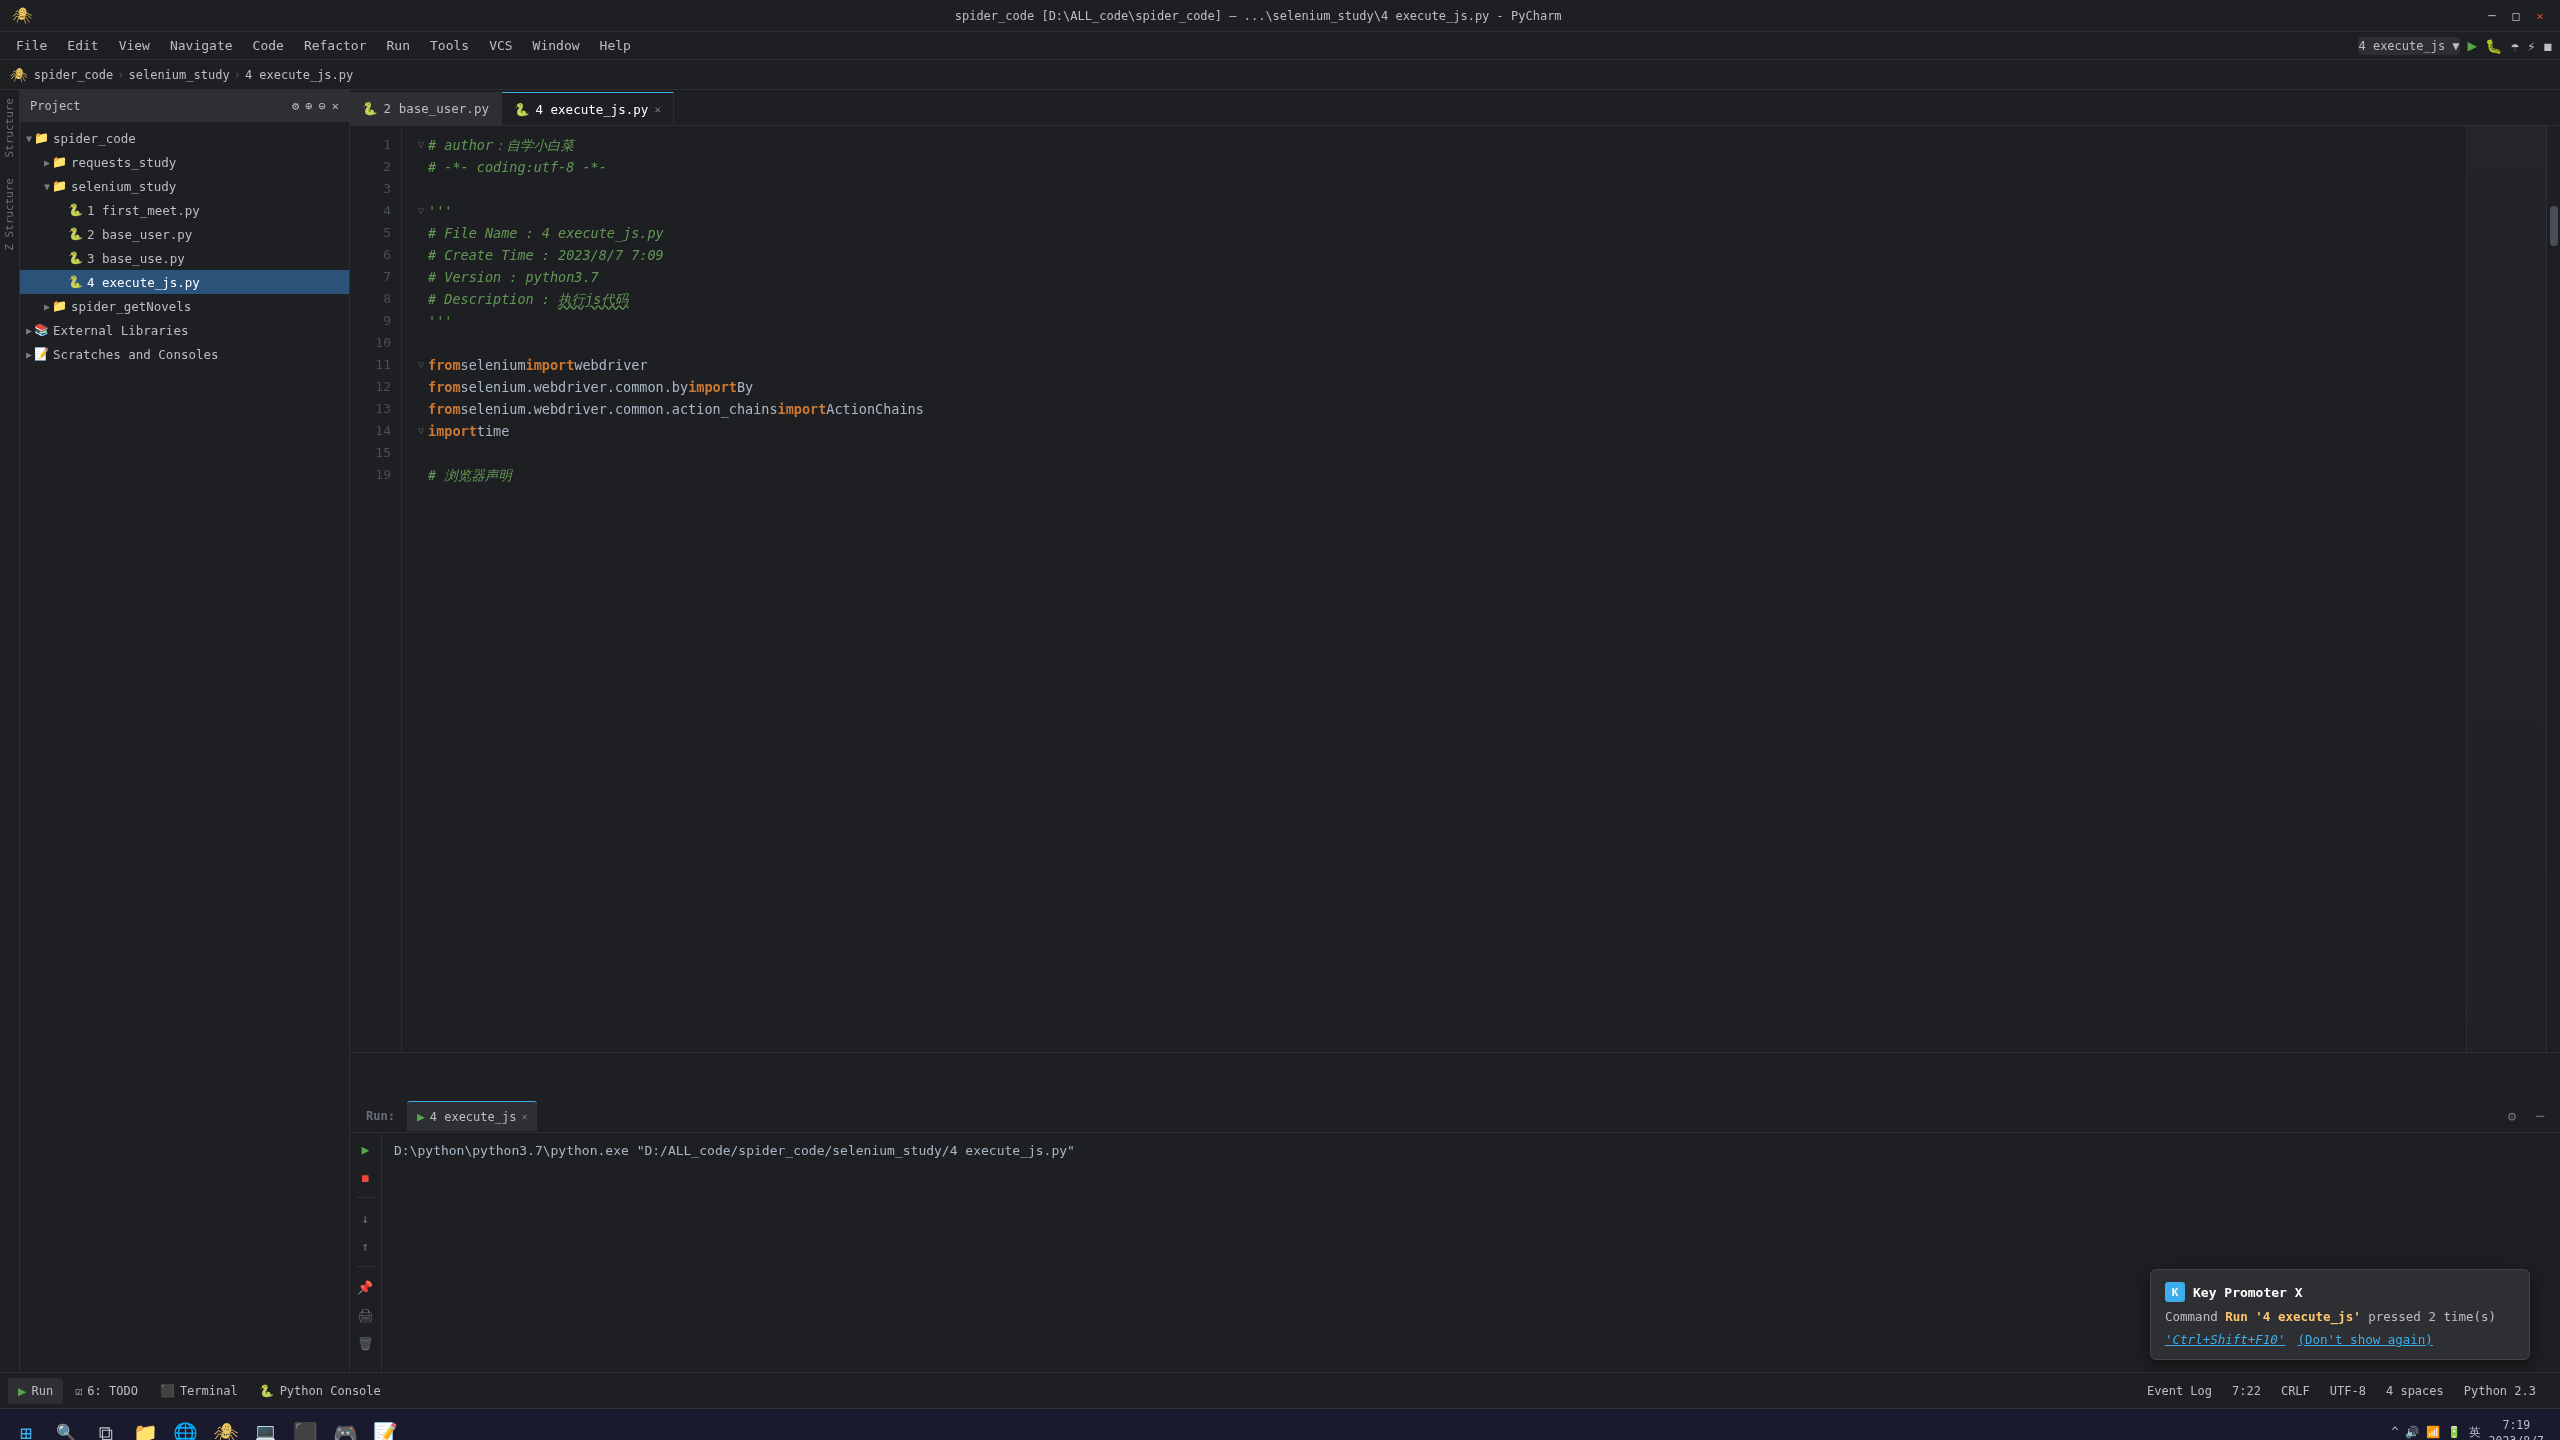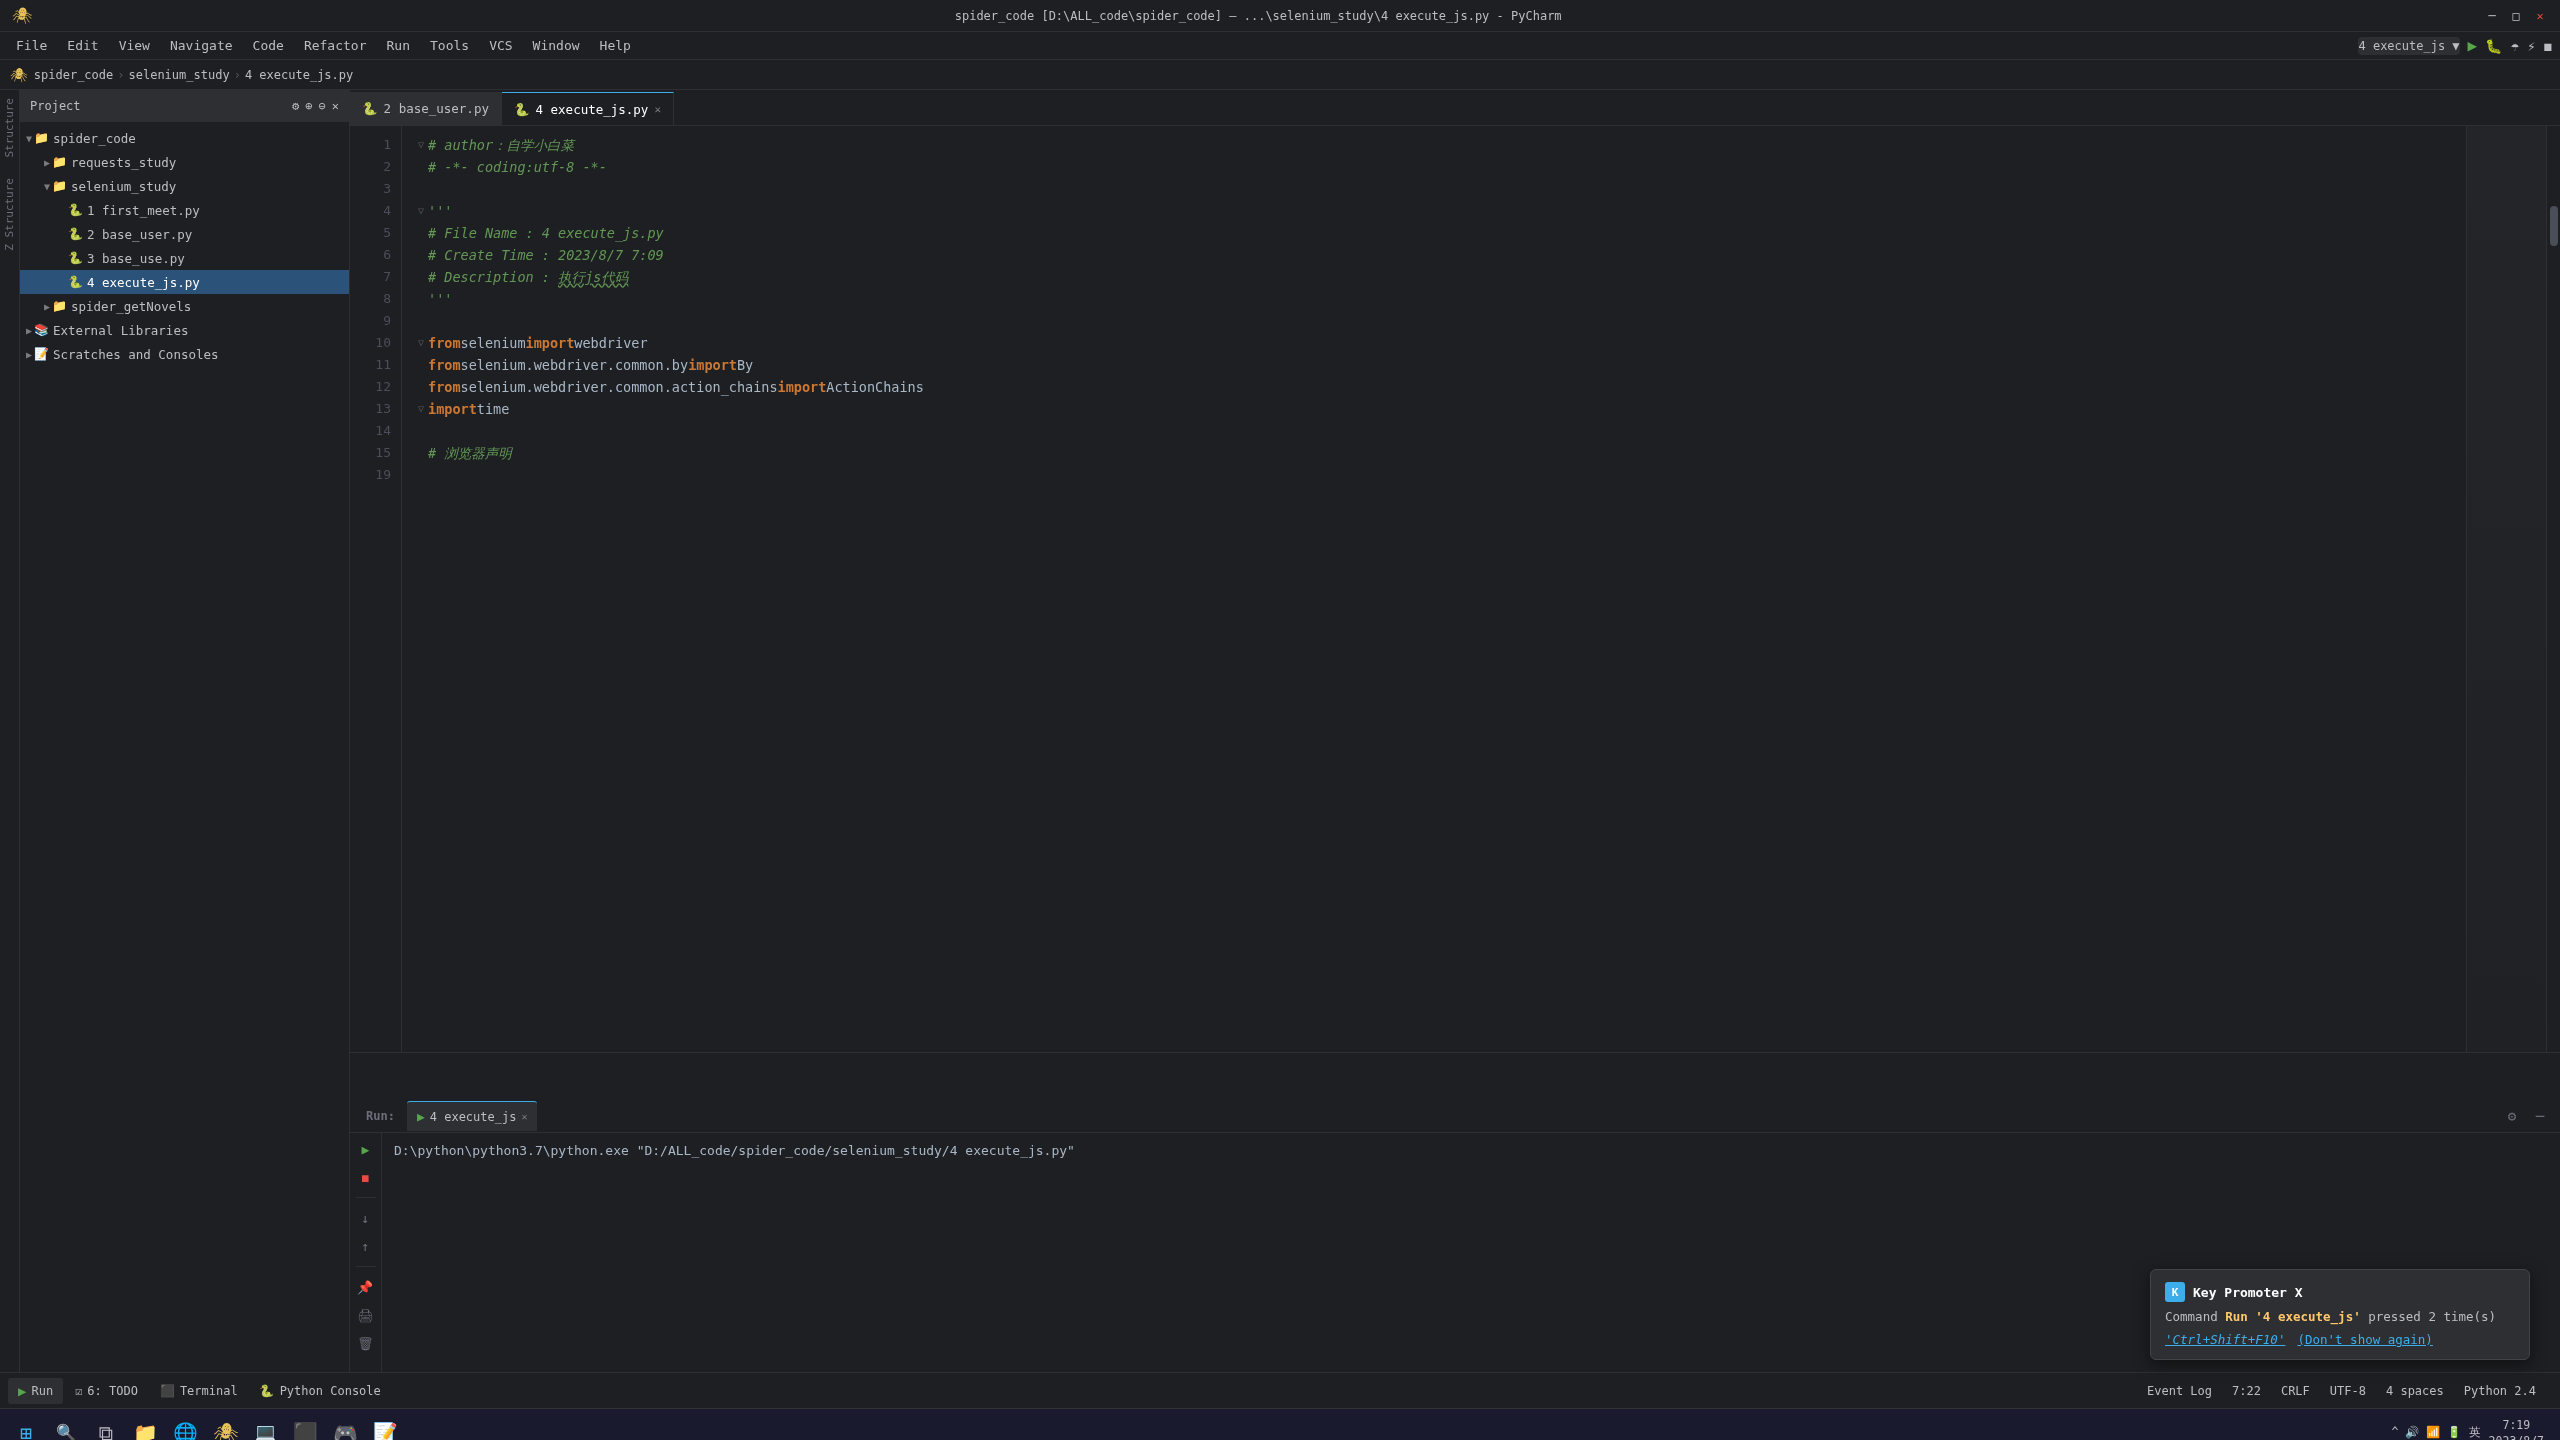--- a/index.html
+++ b/index.html
@@ -650,20 +650,24 @@
         <div class="code-line">
           <span class="fold-arrow">&nbsp;</span>
             <span class="c-comment"># File Name : 4 execute_js.py</span>
         </div>
         <div class="code-line">
           <span class="fold-arrow">&nbsp;</span>
             <span class="c-comment"># Create Time : 2023/8/7 7:09</span>
         </div>
         <div class="code-line">
           <span class="fold-arrow">&nbsp;</span>
+            <span class="c-comment"># Version : python3.7</span>
+        </div>
+        <div class="code-line">
+          <span class="fold-arrow">&nbsp;</span>
             <span class="c-comment"># Description :  <span style="text-decoration: underline wavy #629755;">执行js代码</span></span>
         </div>
         <div class="code-line">
           <span class="fold-arrow">&nbsp;</span>
             <span class="c-docstring">'''</span>
         </div>
         <div class="code-line">&nbsp;</div>
         <div class="code-line">
           <span class="fold-arrow">▽</span>
             <span class="c-keyword">from</span> 
@@ -757,21 +761,21 @@
   <div class="bottom-tool-btn">
     <span>🐍</span>
     <span>Python Console</span>
   </div>
   <div id="status-right">
     <span class="status-item">Event Log</span>
     <span class="status-item">7:22</span>
     <span class="status-item">CRLF</span>
     <span class="status-item">UTF-8</span>
     <span class="status-item">4 spaces</span>
-    <span class="status-item">Python 2.4</span>
+    <span class="status-item">Python 2.3</span>
   </div>
 </div>
 
 <div id="taskbar">
   <div class="taskbar-icon" style="color:#3daee9;">⊞</div>
   <div class="taskbar-icon" style="font-size:16px;">🔍</div>
   <div class="taskbar-icon">⧉</div>
   <div class="taskbar-icon">📁</div>
   <div class="taskbar-icon" style="color:#ea4335;">🌐</div>
   <div class="taskbar-icon" style="color:#e8c25a;">🕷</div>

